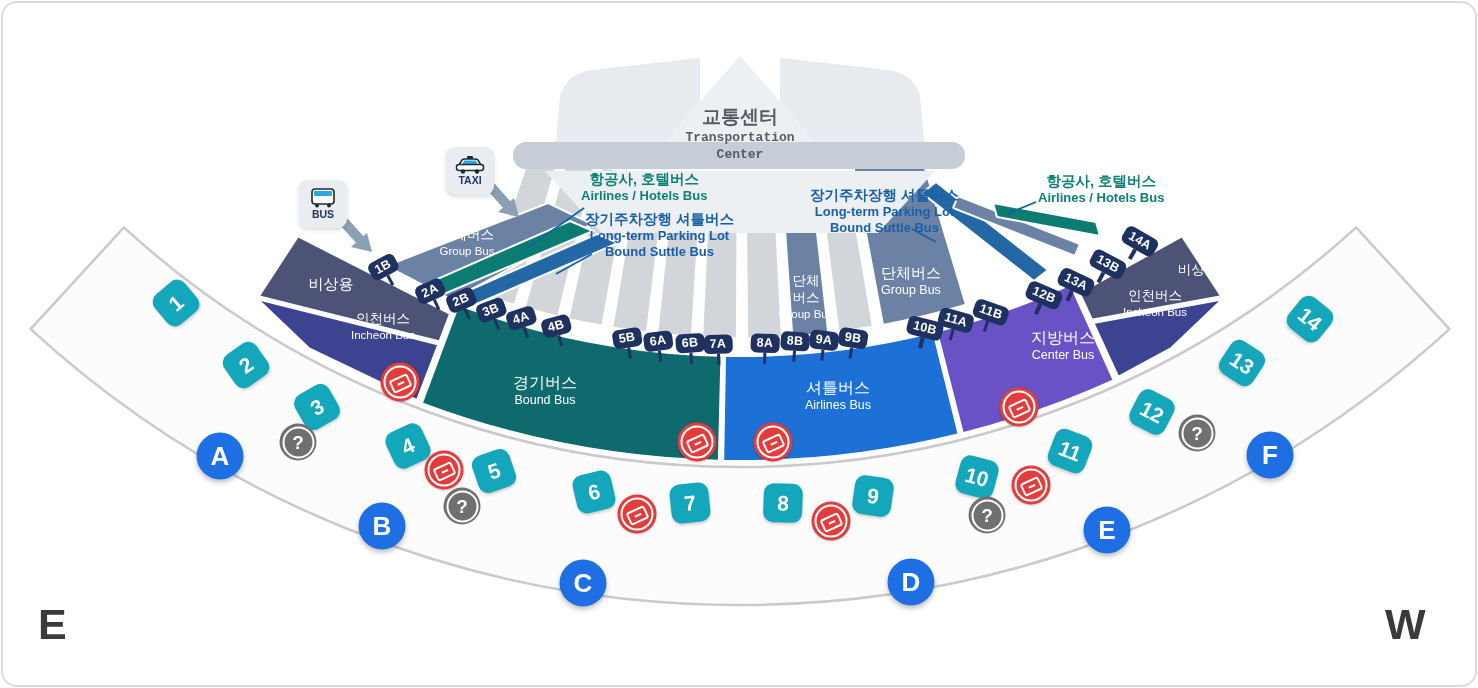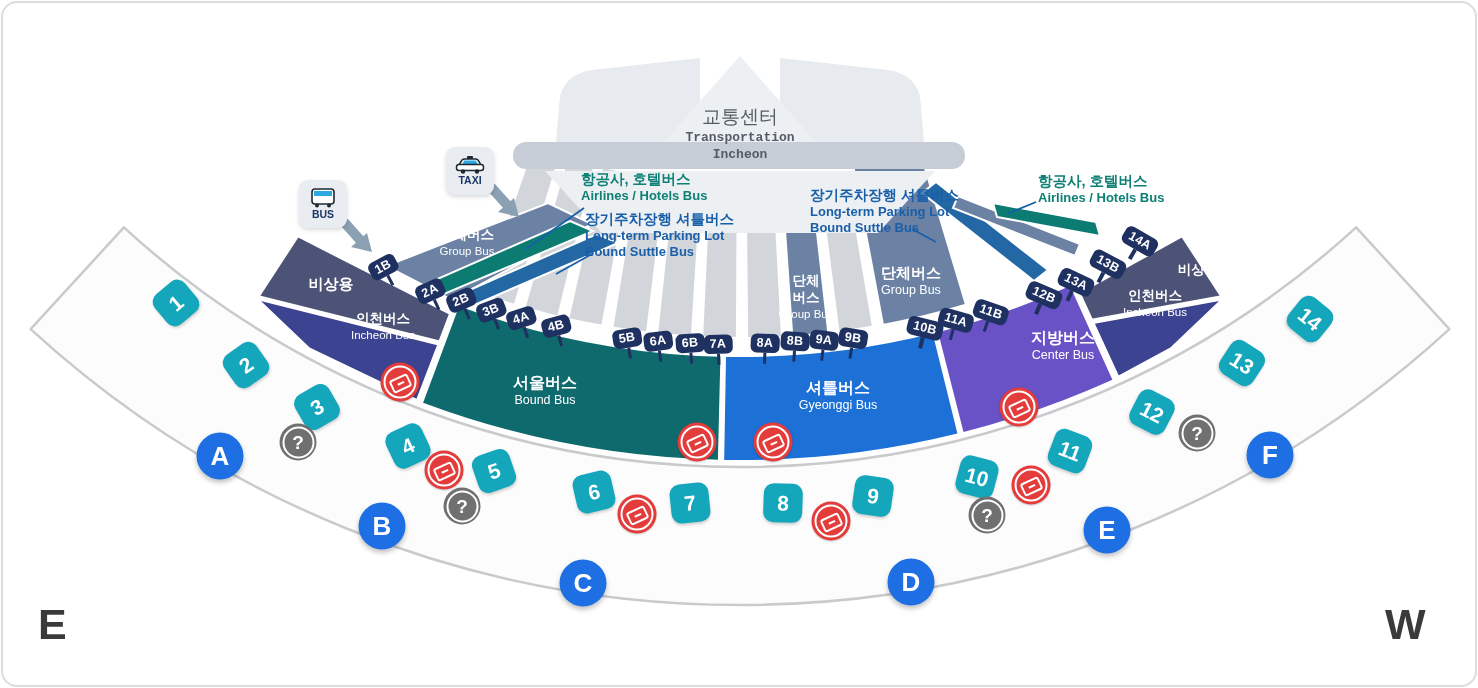--- a/index.html
+++ b/index.html
@@ -44,37 +44,37 @@
   .ticket::before{content:'';position:absolute;inset:3px;border:2.2px solid #fff;border-radius:50%;}
   .ticket::after{content:'';position:absolute;left:50%;top:50%;width:16px;height:10px;
     margin:-6px 0 0 -10px;border:2.5px solid #fff;border-radius:3px;
     transform:rotate(-25deg);
     background:linear-gradient(#fff 0 0) center/7px 2px no-repeat;}
 
   
   .rlabel{position:absolute;left:var(--x);top:var(--y);z-index:5;
     transform:translate(-50%,-50%);text-align:center;color:#fff;line-height:1.25;
     white-space:nowrap;}
-  .rlabel .ko{font-weight:bold;font-size:15px;display:block;}
+  .rlabel .ko{font-weight:normal;font-size:15px;display:block;}
   .rlabel .en{font-size:12.5px;display:block;}
   .rlabel.big .ko{font-size:16px;}
   .rlabel.small .ko{font-size:13.5px;}
   .rlabel.small .en{font-size:11.5px;}
 
   
-  .ann{position:absolute;left:var(--x);top:var(--y);z-index:8;line-height:1.25;white-space:nowrap;}
+  .ann{position:absolute;left:var(--x);top:var(--y);z-index:8;line-height:1.25;white-space:nowrap;text-align:center;}
   .ann .ko{font-weight:bold;font-size:14.5px;display:block;}
   .ann .en{font-weight:bold;font-size:13px;display:block;}
   .ann.teal{color:var(--c-labelTeal);}
   .ann.blue{color:var(--c-labelBlue);}
 
   
   .title{position:absolute;left:740px;top:105px;z-index:5;transform:translateX(-50%);
     text-align:center;color:var(--c-title);line-height:1.3;}
-  .title .ko{font-weight:normal;font-size:19px;display:block;}
+  .title .ko{font-weight:bold;font-size:19px;display:block;}
   .title .en{font-weight:bold;font-size:13px;display:block;font-family:Liberation Mono, monospace;}
 
   
   .compass{position:absolute;z-index:8;font-size:43px;font-weight:bold;color:var(--c-ew);}
 
   
   .vbox{position:absolute;left:var(--x);top:var(--y);z-index:8;width:48px;height:48px;
     border-radius:9px;background:var(--c-iconBox);display:flex;flex-direction:column;
     align-items:center;justify-content:center;gap:1px;box-shadow:0 2px 4px rgba(0,0,0,.15);}
   .vbox .vlabel{font-size:10.5px;font-weight:bold;color:var(--c-iconNavy);line-height:1;}
@@ -132,21 +132,21 @@
 
   <line x1="584" y1="208" x2="526" y2="249" stroke="#1A5FA9" stroke-width="1.8"></line>
   <line x1="592" y1="254" x2="556" y2="274" stroke="#1A5FA9" stroke-width="1.8"></line>
   <line x1="912" y1="229" x2="936" y2="242" stroke="#1A5FA9" stroke-width="1.8"></line>
   <line x1="1036" y1="202" x2="1007" y2="214" stroke="#1A5FA9" stroke-width="1.8"></line>
 </svg>
 
 <div class="title">
   <span class="ko">교통센터</span>
   <span class="en">Transportation</span>
-  <span class="en">Incheon</span>
+  <span class="en">Center</span>
 </div>
 
 <div class="vbox" style="--x:299px;--y:180px;">
   <svg width="26" height="20" viewBox="0 0 26 20">
     <rect x="2" y="1" width="22" height="15" rx="3" fill="#fff" stroke="#1C2B33" stroke-width="1.6"></rect>
     <rect x="4" y="3" width="18" height="5" fill="#2FA8E1"></rect>
     <circle cx="7" cy="17.5" r="2" fill="#1C2B33"></circle>
     <circle cx="19" cy="17.5" r="2" fill="#1C2B33"></circle>
   </svg>
   <span class="vlabel">BUS</span>
@@ -187,31 +187,31 @@
 </div>
 <div class="rlabel small" style="--x:383px;--y:327px;">
   <span class="ko">인천버스</span>
   <span class="en">Incheon Bus</span>
 </div>
 <div class="rlabel small" style="--x:467px;--y:243px;">
   <span class="ko">단체버스</span>
   <span class="en">Group Bus</span>
 </div>
 <div class="rlabel big" style="--x:545px;--y:391px;">
-  <span class="ko">서울버스</span>
+  <span class="ko">경기버스</span>
   <span class="en">Bound Bus</span>
 </div>
 <div class="rlabel small" style="--x:806px;--y:297px;">
   <span class="ko">단체</span>
   <span class="ko">버스</span>
   <span class="en">Group Bus</span>
 </div>
 <div class="rlabel big" style="--x:838px;--y:396px;">
   <span class="ko">셔틀버스</span>
-  <span class="en">Gyeonggi Bus</span>
+  <span class="en">Airlines Bus</span>
 </div>
 <div class="rlabel" style="--x:911px;--y:281px;">
   <span class="ko">단체버스</span>
   <span class="en">Group Bus</span>
 </div>
 <div class="rlabel big" style="--x:1063px;--y:346px;">
   <span class="ko">지방버스</span>
   <span class="en">Center Bus</span>
 </div>
 <div class="rlabel small" style="--x:1155px;--y:304px;">

